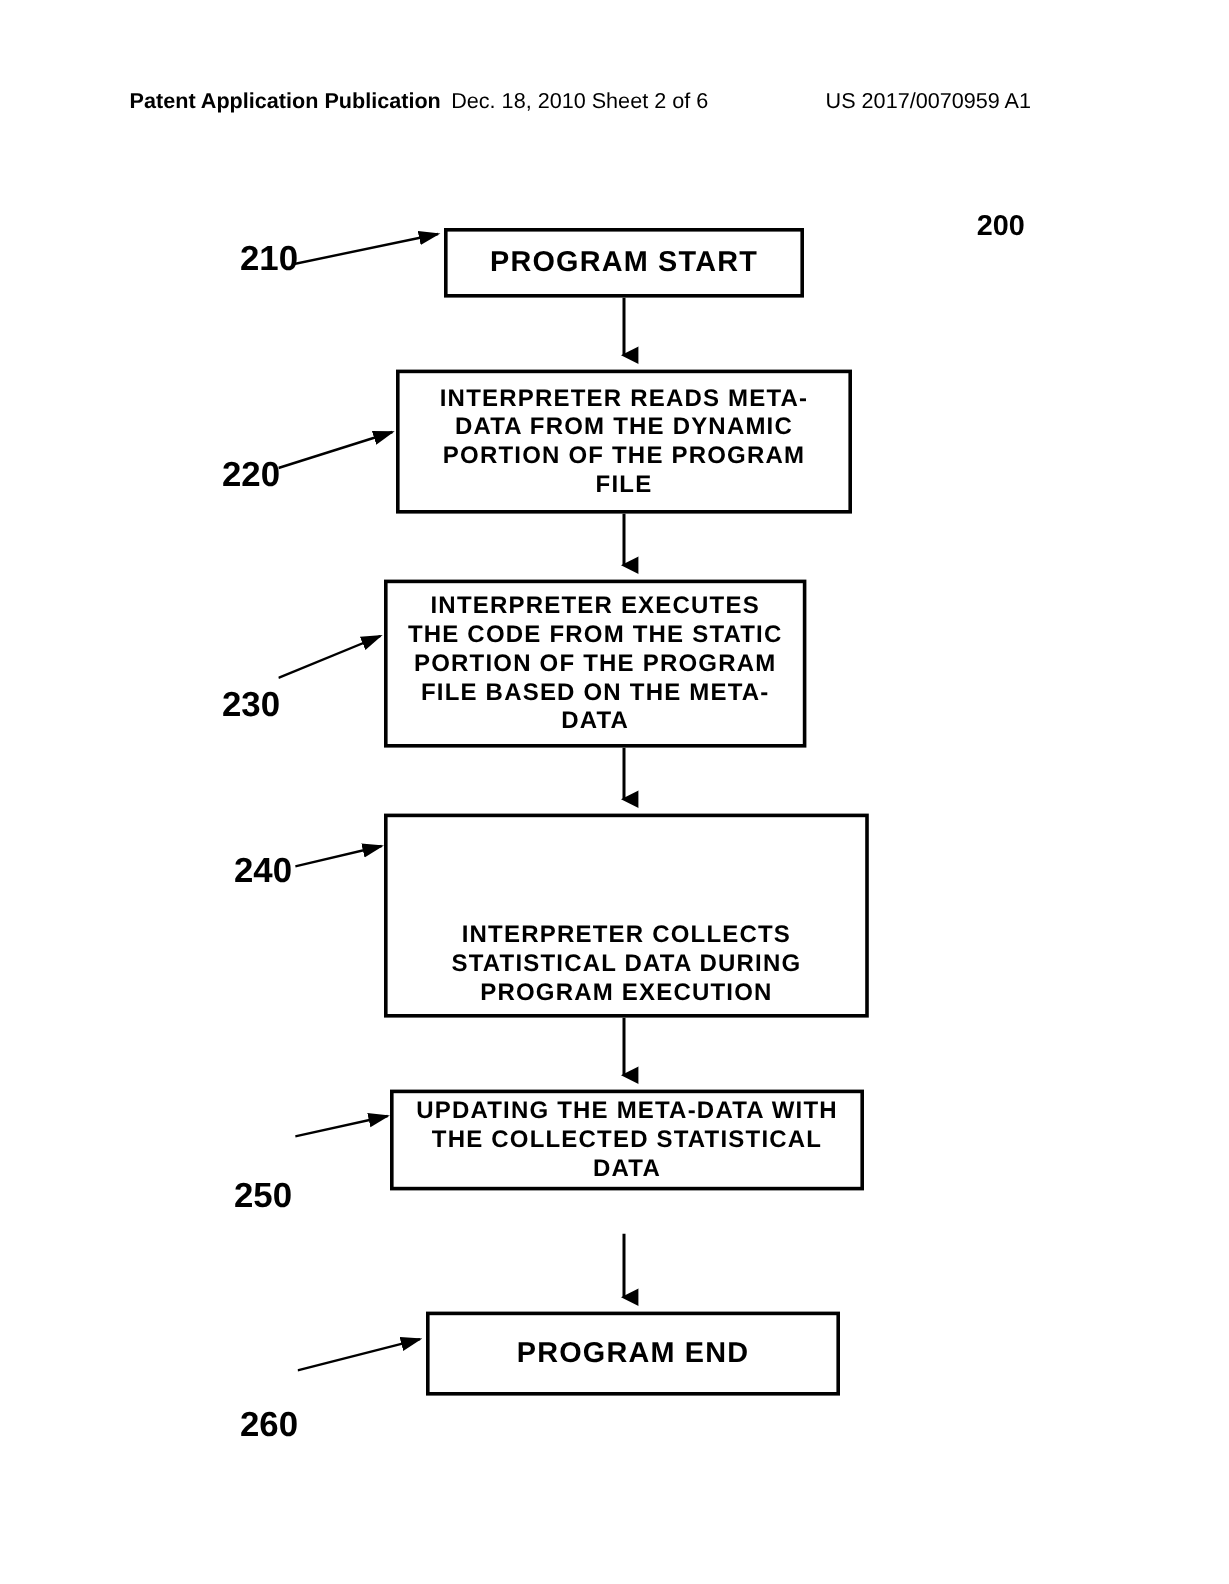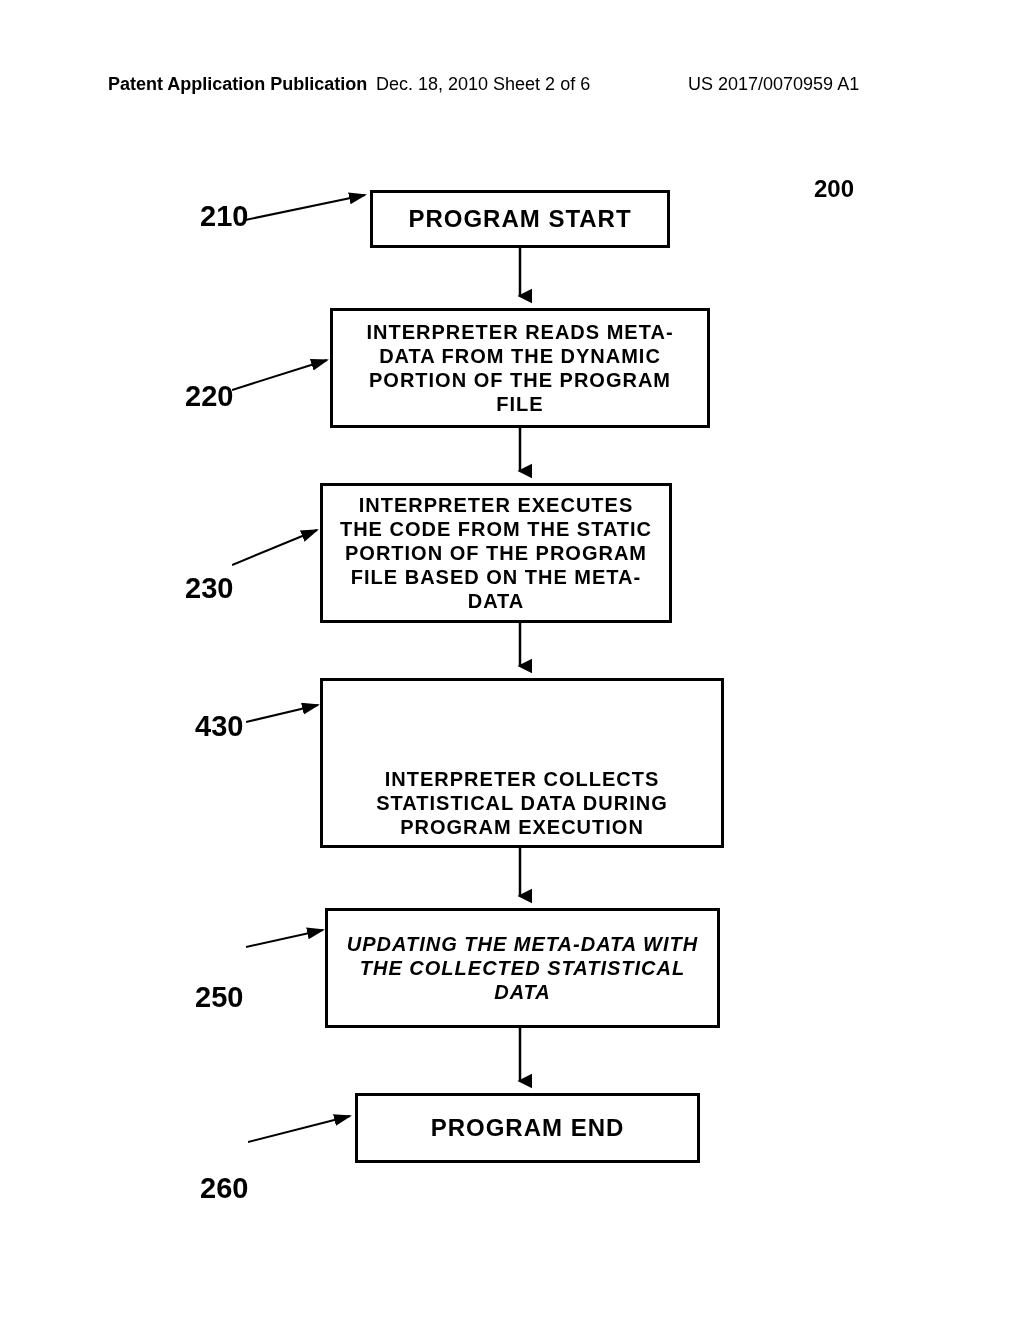--- a/index.html
+++ b/index.html
@@ -127,30 +127,30 @@
     <line x1="0" y1="40" x2="85" y2="5" stroke="#000" stroke-width="2" marker-end="url(#ah1)"></line>
   </svg>
 
   <svg class="arrow-wrap" style="left:508px; top:623px;" width="24" height="55">
     <line x1="12" y1="0" x2="12" y2="43" stroke="#000" stroke-width="2.5" marker-end="url(#ahd1)"></line>
   </svg>
 
   <div class="box" style="left:320px; top:678px; width:404px; height:170px;align-items:flex-end;">
     <span>INTERPRETER COLLECTS STATISTICAL DATA DURING PROGRAM EXECUTION</span>
   </div>
-  <div class="ref-label" style="left:195px; top:710px;">430</div>
+  <div class="ref-label" style="left:195px; top:710px;">240</div>
   <svg class="arrow-wrap" style="left:246px; top:700px;" width="80" height="30">
     <line x1="0" y1="22" x2="72" y2="5" stroke="#000" stroke-width="2" marker-end="url(#ah1)"></line>
   </svg>
 
   <svg class="arrow-wrap" style="left:508px; top:848px;" width="24" height="60">
     <line x1="12" y1="0" x2="12" y2="48" stroke="#000" stroke-width="2.5" marker-end="url(#ahd1)"></line>
   </svg>
 
-  <div class="box" style="left:325px; top:908px; width:395px; height:120px;font-style:italic;">
+  <div class="box" style="left:325px; top:908px; width:395px; height:84px;">
     <span>UPDATING THE META-DATA WITH THE COLLECTED STATISTICAL DATA</span>
   </div>
   <div class="ref-label" style="left:195px; top:935px;margin-top:46px;">250</div>
   <svg class="arrow-wrap" style="left:246px; top:925px;" width="85" height="30">
     <line x1="0" y1="22" x2="77" y2="5" stroke="#000" stroke-width="2" marker-end="url(#ah1)"></line>
   </svg>
 
   <svg class="arrow-wrap" style="left:508px; top:1028px;" width="24" height="65">
     <line x1="12" y1="0" x2="12" y2="53" stroke="#000" stroke-width="2.5" marker-end="url(#ahd1)"></line>
   </svg>

